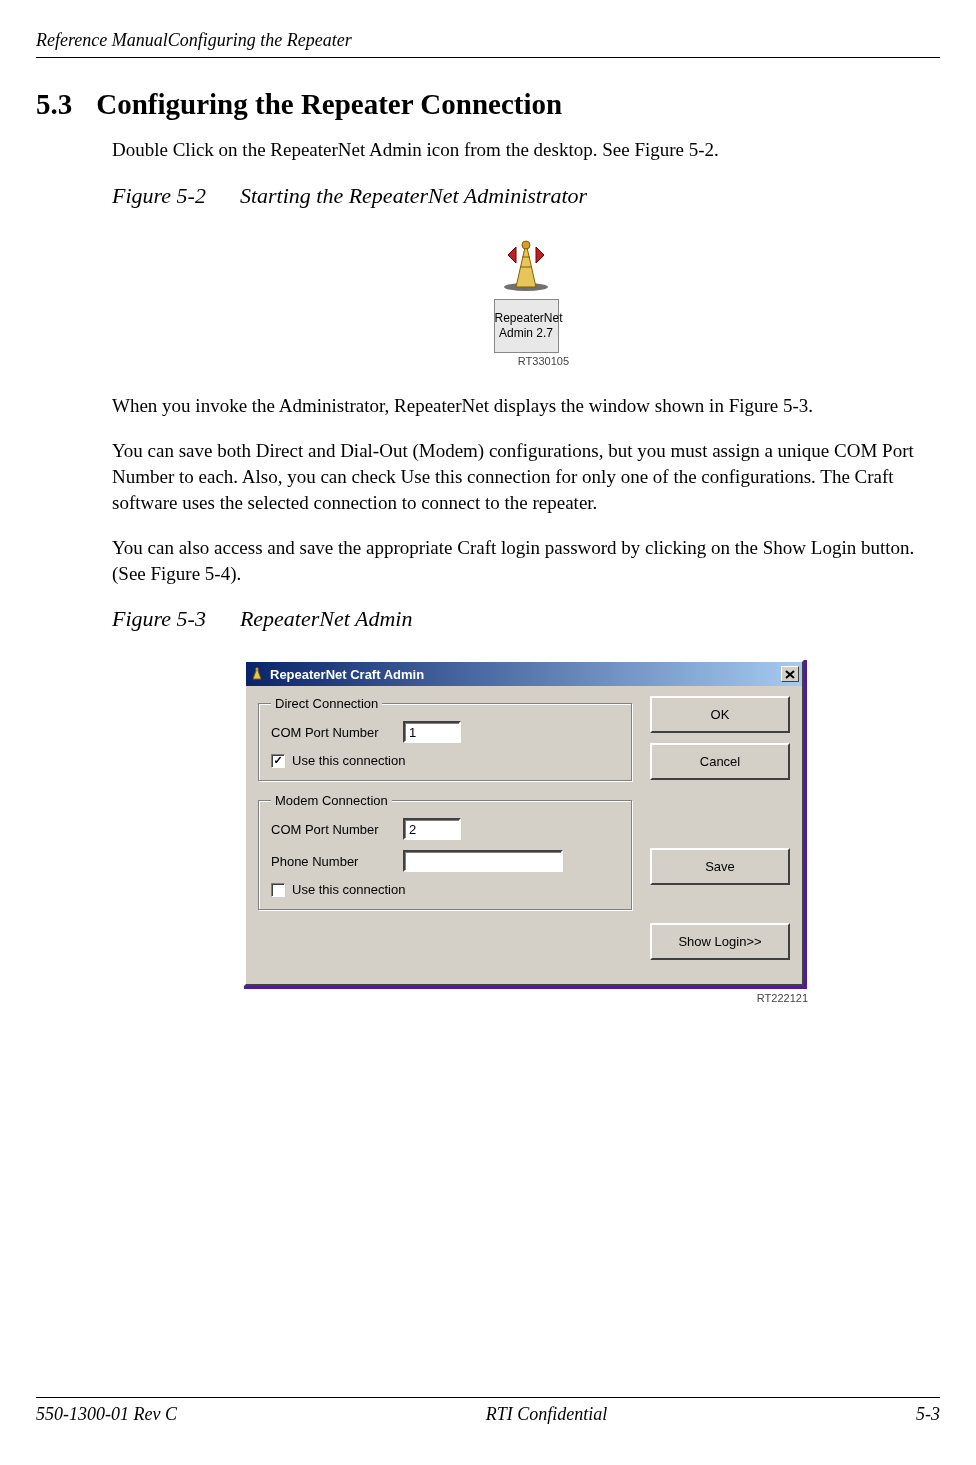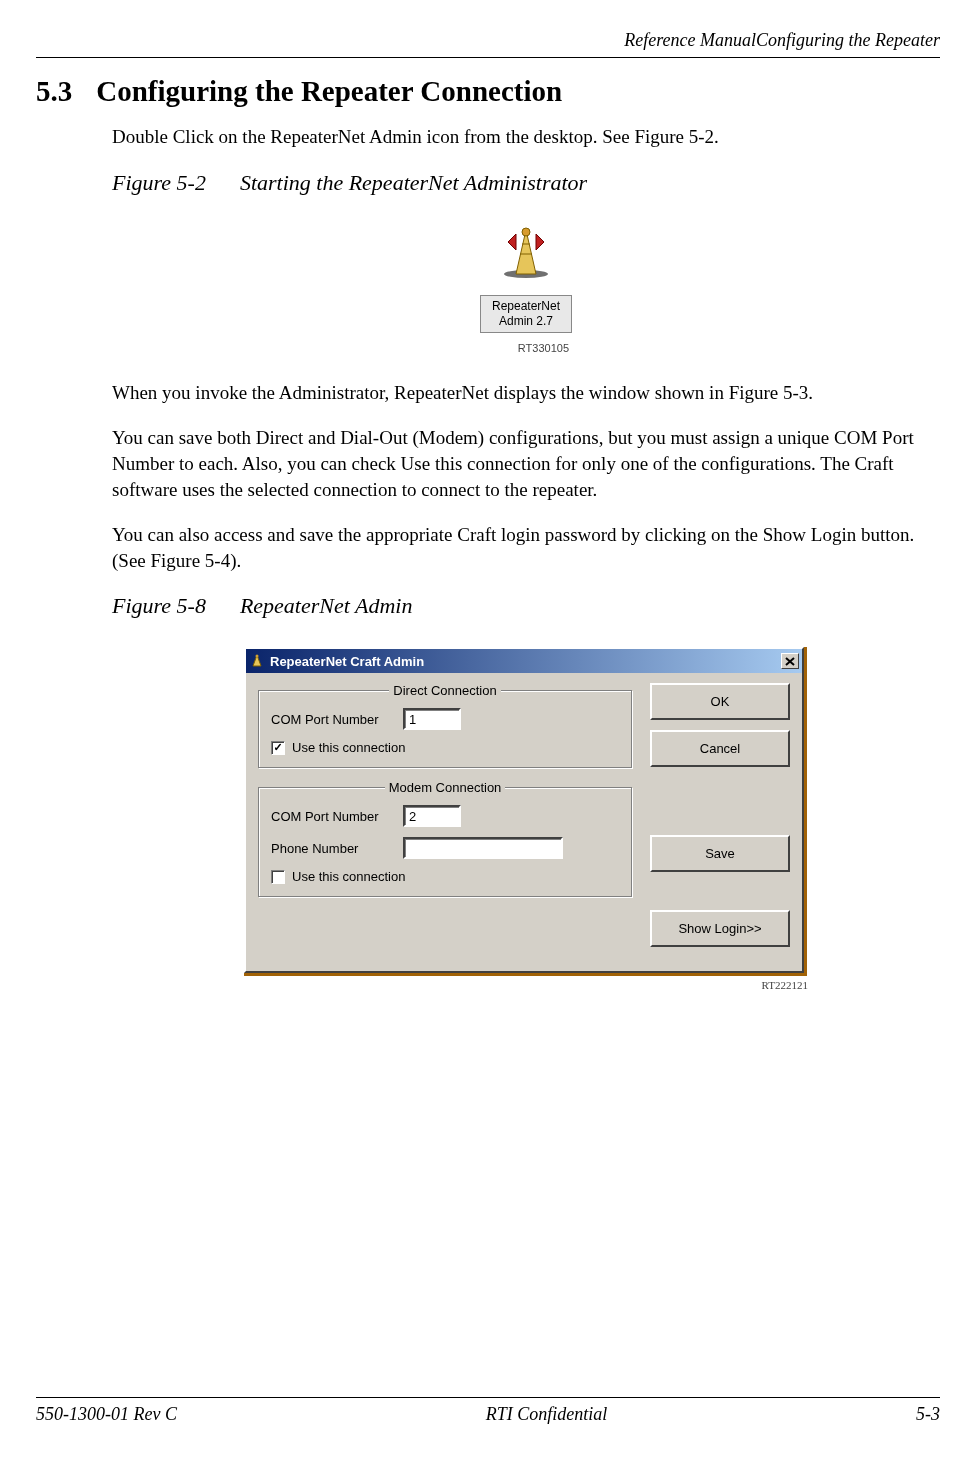--- a/index.html
+++ b/index.html
@@ -7,26 +7,26 @@
     width: 976px;
     height: 1465px;
     background: white;
     font-family: "Palatino Linotype", "Book Antiqua", Palatino, serif;
     color: #000;
     position: relative;
     padding: 30px 36px 0 36px;
   }
   .top-header {
     display: flex;
-    justify-content: flex-end;
+    justify-content: flex-start;
     font-style: italic;
     font-size: 18px;
     border-bottom: 1px solid #000;
     padding-bottom: 6px;
-    margin-bottom: 17px;
+    margin-bottom: 30px;
   }
   .section-title {
     font-size: 29px;
     font-weight: bold;
     margin-bottom: 16px;
   }
   .section-number { margin-right: 24px; }
   .body-block { margin-left: 76px; }
   .para {
     font-size: 19px;
@@ -56,45 +56,45 @@
   
   .desktop-icon-wrap {
     text-align: center;
     margin-bottom: 24px;
   }
   .desktop-icon {
     display: inline-block;
   }
   .tower-svg { margin-bottom: 2px; }
   .icon-label-box {
-    width: 92px;
+    width: 65px;
     border: 1px solid #888;
     background: #e8e8e8;
     font-family: "MS Sans Serif", Arial, sans-serif;
     font-size: 12px;
     line-height: 1.25;
     text-align: center;
-    margin: 9px auto;
-    padding: 3px 0;
+    margin: 0 auto;
+    padding: 11px 0;
   }
   .img-ref {
     font-family: Arial, sans-serif;
     font-size: 11px;
     text-align: right;
     color: #444;
     margin-top: 2px;
   }
 
   
   .dialog-outer-wrap {
     width: 564px;
     margin: 0 auto 10px auto;
   }
   .dialog-shadow {
-    background: #a16207;
+    background: #4c1d95;
     padding: 0 3px 3px 0;
     display: inline-block;
   }
   .dialog {
     width: 560px;
     background: #d4d0c8;
     border-top: 2px solid #fff;
     border-left: 2px solid #fff;
     border-right: 2px solid #404040;
     border-bottom: 2px solid #404040;
@@ -149,21 +149,20 @@
     border-top-color: #808080;
     box-shadow: inset 1px 1px 0 #fff, 1px 1px 0 #fff;
     padding: 10px 12px 12px 12px;
     margin-bottom: 12px;
     position: relative;
   }
   fieldset.groupbox legend {
     padding: 0 4px;
     background: #d4d0c8;
     font-size: 13px;
-    text-align: center;
   }
   .row {
     display: flex;
     align-items: center;
     margin-bottom: 10px;
   }
   .row-label { width: 132px; }
   .sunk-input {
     background: #fff;
     border-top: 2px solid #404040;
@@ -208,21 +207,21 @@
     text-align: center;
     display: flex;
     align-items: center;
     justify-content: center;
     font-family: inherit;
     font-size: 13px;
     margin-bottom: 10px;
   }
   .spacer-lg { height: 58px; }
   .img-ref-right {
-    font-family: Liberation Serif, serif;
+    font-family: Liberation Sans, sans-serif;
     font-size: 11px;
     text-align: right;
     color: #444;
     margin-top: 3px;
   }
 </style>
 </head>
 <body>
 
 <div class="top-header">
@@ -259,21 +258,21 @@
       </div>
       <div class="img-ref" style="width:86px; margin:2px auto 0;">RT330105</div>
     </div>
   </div>
 
   <p class="para">When you invoke the Administrator, RepeaterNet displays the window shown in Figure 5-3.</p>
   <p class="para">You can save both Direct and Dial-Out (Modem) configurations, but you must assign a unique COM Port Number to each. Also, you can check Use this connection for only one of the configurations. The Craft software uses the selected connection to connect to the repeater.</p>
   <p class="para">You can also access and save the appropriate Craft login password by clicking on the Show Login button. (See Figure 5-4).</p>
 
   <p class="fig-caption">
-    <span class="fig-label">Figure 5-8</span><span>RepeaterNet Admin</span>
+    <span class="fig-label">Figure 5-3</span><span>RepeaterNet Admin</span>
   </p>
 
   <div class="dialog-outer-wrap">
     <div class="dialog-shadow">
     <div class="dialog">
       <div class="titlebar">
         <span class="titlebar-icon">
           <svg width="14" height="14">
                 <polygon points="7,1 3,12 11,12" fill="#e6c55a" stroke="#806000"></polygon>
                 <circle cx="7" cy="2" r="1.5" fill="#d0a030"></circle>

